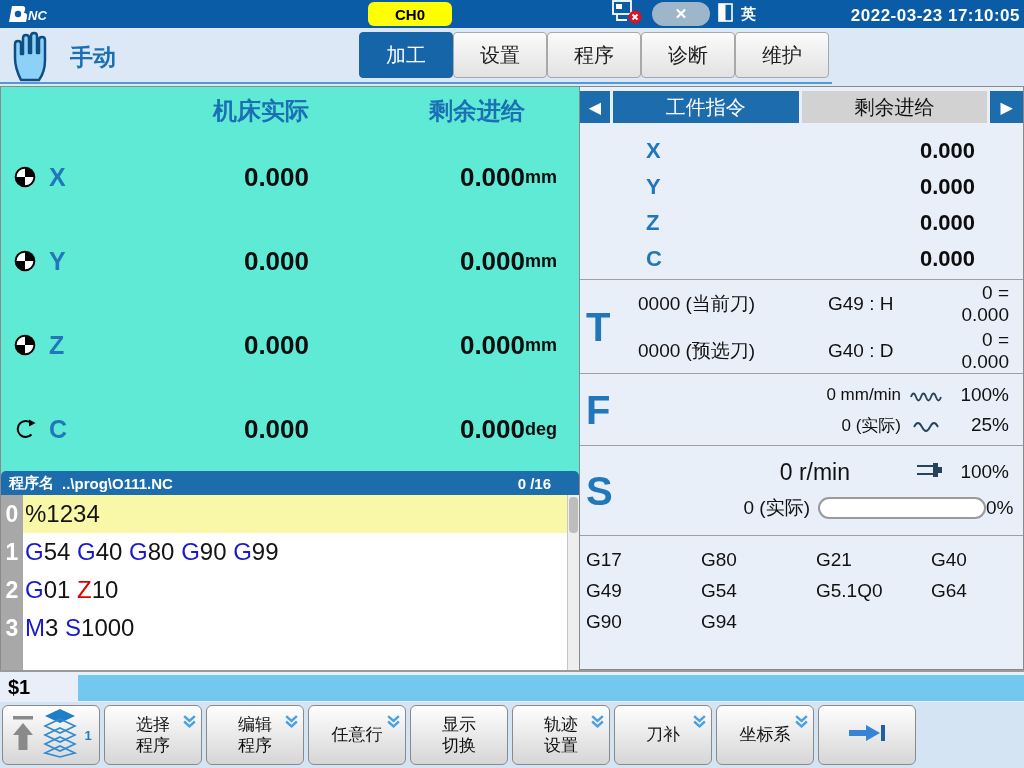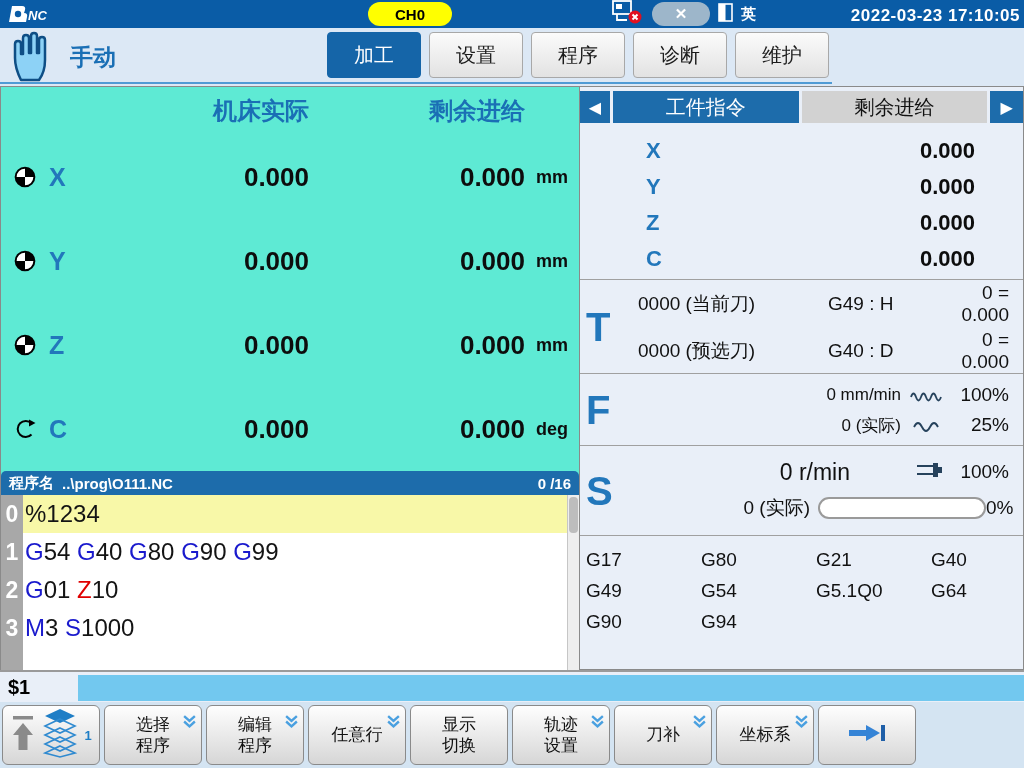--- a/index.html
+++ b/index.html
@@ -5,59 +5,59 @@
   * { margin:0; padding:0; box-sizing:border-box; }
   html,body { width:1024px; height:768px; overflow:hidden; }
   body { font-family:"Liberation Sans", sans-serif; background:#dce8f5; }
   .screen { position:relative; width:1024px; height:768px; }
 
   
   .topbar { position:absolute; top:0; left:0; width:1024px; height:28px;
             background:#0a5ca6; display:flex; align-items:center; }
   .logo { margin-left:6px; display:flex; align-items:center; }
   .ch-badge { position:absolute; left:368px; top:2px; width:84px; height:24px;
-              background:#ffff00; border-radius:12px; color:#000; font-weight:bold;
+              background:#ffff00; border-radius:6px; color:#000; font-weight:bold;
               font-size:15px; display:flex; align-items:center; justify-content:center; }
   .top-icons { position:absolute; left:610px; top:0; height:28px; display:flex; align-items:center; gap:8px; }
   .pill-x { width:58px; height:24px; border-radius:12px; background:#9db6ca;
             display:flex; align-items:center; justify-content:center;
             color:#fff; font-weight:bold; font-size:15px; }
   .lang { color:#fff; font-size:15px; font-weight:bold; }
   .datetime { position:absolute; right:4px; top:0; height:32px; display:flex; align-items:center;
               color:#fff; font-weight:bold; font-size:17px; letter-spacing:0.5px; }
 
   
   .modebar { position:absolute; top:28px; left:0; width:832px; height:56px;
              background:#dce8f5; border-bottom:2px solid #4f9bd5; }
   .hand { position:absolute; left:8px; top:2px; }
   .mode-label { position:absolute; left:70px; top:14px; font-size:23px; font-weight:bold; color:#1a6fb5; }
-  .tabs { position:absolute; right:3px; top:4px; display:flex; gap:8px; }
+  .tabs { position:absolute; right:3px; top:4px; display:flex; }
   .tab { width:94px; height:46px; border:1px solid #a8a8a8; border-radius:4px;
          background:linear-gradient(#fbfbfb,#e2e2e2); color:#1b1b1b;
          font-size:20px; display:flex; align-items:center; justify-content:center; cursor:pointer; }
   .tab.active { background:#1565a8; border-color:#1565a8; color:#fff; }
 
   
   .main { position:absolute; top:86px; left:0; width:1024px; height:584px; display:flex; }
 
   
   .left-panel { width:580px; height:584px; background:#5eead4; border:1px solid #8a8a8a; }
   .lp-head { height:48px; display:grid; grid-template-columns:48px 64px 196px 216px 54px; align-items:center; }
   .lp-head .h { font-size:24px; font-weight:bold; color:#1a6fb5; text-align:right; }
   .axis-row { height:84px; display:grid; grid-template-columns:48px 64px 196px 216px 54px; align-items:center; }
   .axis-ico { display:flex; justify-content:center; }
   .axis-name { font-size:25px; font-weight:bold; color:#2277bb; }
   .axis-val { font-size:26px; font-weight:bold; color:#0d0d0d; text-align:right; }
-  .axis-unit { font-size:18px; font-weight:bold; color:#0d0d0d; text-align:center; }
+  .axis-unit { font-size:18px; font-weight:bold; color:#0d0d0d; }
 
   
   .program { height:200px; margin-top:0; }
   .prog-head { height:24px; background:#1d6cab; border-radius:5px 5px 0 0; color:#fff;
                display:flex; align-items:center; font-size:15px; font-weight:bold; padding:0 8px; }
-  .prog-counter { margin-left:auto; margin-right:0; }
+  .prog-counter { margin-left:auto; margin-right:20px; }
   .prog-body { position:relative; height:176px; background:#ffffff; display:flex; }
   .gutter { width:22px; background:#a8a8a8; }
   .gut-no { height:38px; display:flex; align-items:center; justify-content:center;
             color:#fff; font-size:23px; font-weight:bold; }
   .code { flex:1; }
   .code-line { height:38px; display:flex; align-items:center; padding-left:2px;
                font-size:24px; white-space:pre; }
   .code-line.hl { background:#f8f8a8; }
   [data-c="a"] { color:#1a1acd; }
   [data-c="r"] { color:#e00000; }

